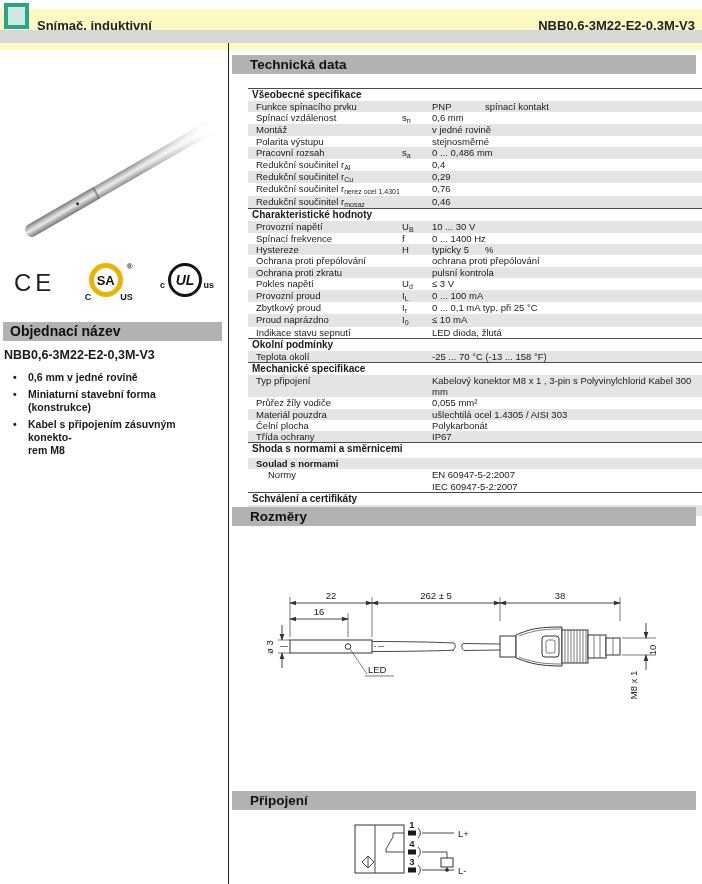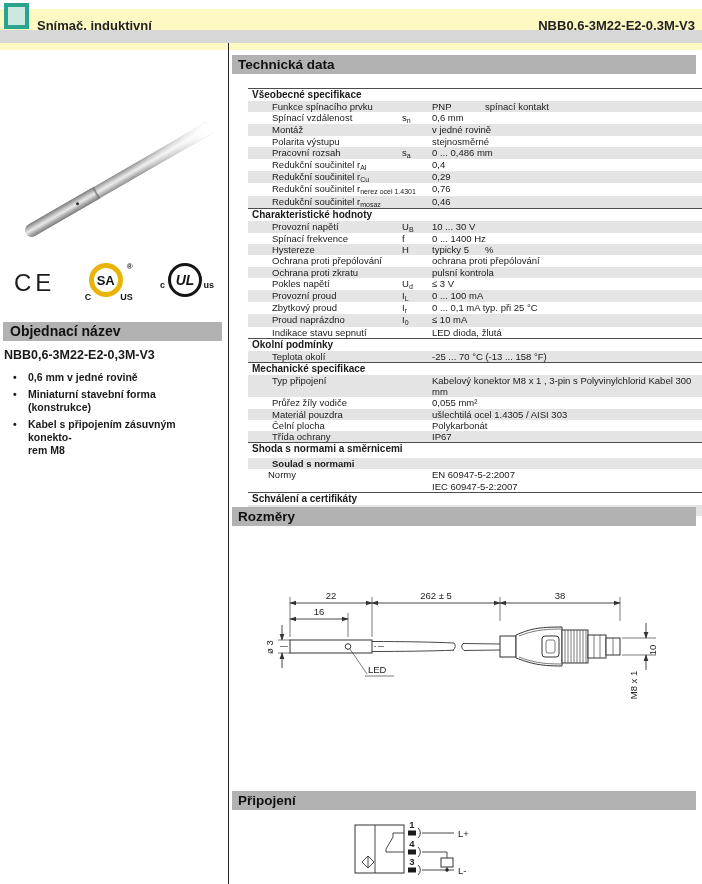--- a/index.html
+++ b/index.html
@@ -50,33 +50,33 @@
   .order-bar { position:absolute; left:3px; top:279px; width:219px; height:19px; background:#b2b2b2;
                font-size:14px; font-weight:bold; color:#111; line-height:19px; padding-left:7px; }
   .order-part { position:absolute; left:4px; top:305px; font-size:12.5px; font-weight:bold; }
   .features { position:absolute; left:4px; top:328px; width:214px; list-style:none; }
   .features li { position:relative; padding-left:24px; margin-bottom:4px; font-size:10.5px; font-weight:bold;
                  line-height:13px; white-space:pre-line; }
   .features li::before { content:"•"; position:absolute; left:9px; top:0; }
 
   
   .section-bar { position:absolute; left:0; width:464px; height:19px; background:#b2b2b2;
-                 font-size:13.5px; font-weight:bold; color:#111; line-height:19px; padding-left:6px; }
+                 font-size:13.5px; font-weight:bold; color:#111; line-height:19px; padding-left:18px; }
   #bar-tech { top:12px; }
   #bar-dim  { top:464px; }
   #bar-conn { top:730px;margin-top:18px; }
 
   
   #tech-table { position:absolute; left:16px; top:33px; width:464px; height:429px; overflow:hidden;margin-top:12px; }
   .sec-head { border-top:1px solid #4c4c4c; height:13px; line-height:12px; font-size:10px; font-weight:bold;
               padding-left:4px; background:#fff; }
   .trow { display:flex; min-height:11.2px; font-size:9.5px; line-height:11.2px; background:#fff; }
   .trow.alt { background:#e4e4e4; }
   .trow.subhead { margin-top:3px; font-weight:bold; }
-  .c-label { width:154px; flex:none; padding-left:24px; white-space:nowrap; overflow:visible; }
+  .c-label { width:154px; flex:none; padding-left:8px; white-space:nowrap; overflow:visible; }
   .c-label.ind2 { padding-left:20px; }
   .c-sym { width:30px; flex:none; }
   .c-val { flex:1; padding-right:12px; }
   .sub { font-size:7px; position:relative; top:2px; }
   .v2first { display:inline-block; width:53px; }
 
   
   #dim-svg  { position:absolute; left:0; top:490px; }
   #conn-svg { position:absolute; left:0; top:758px; }
   svg text { font-family:"Liberation Sans", sans-serif; font-size:9.5px; fill:#222; }

